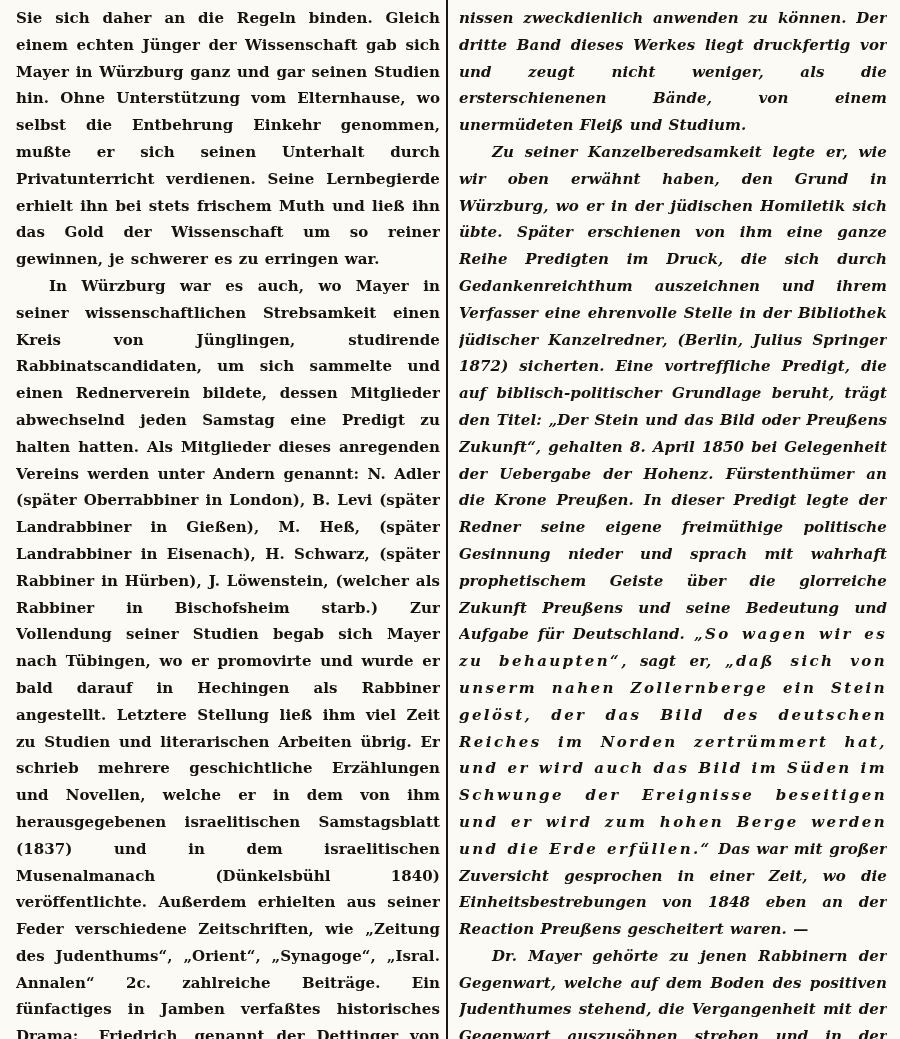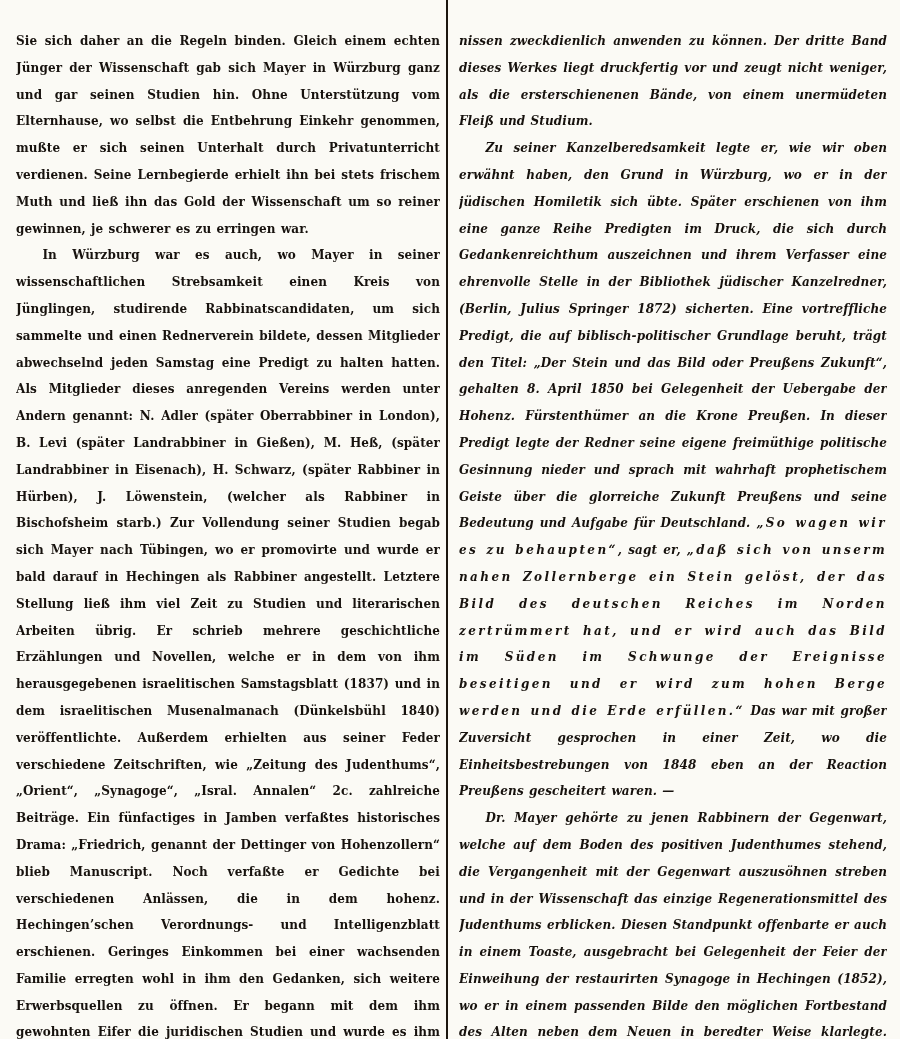--- a/index.html
+++ b/index.html
@@ -10,27 +10,26 @@
     background: #fbfaf5;
     overflow: hidden;
     font-family: "DejaVu Serif", "Liberation Serif", serif;
     color: #17120e;
   }
   .col {
     position: absolute;
     top: 5px;
     bottom: 0;
     text-align: justify;
-    font-size: 12px;
+    font-size: 15px;
     line-height: 26.8px;
     font-weight: 700;
     letter-spacing: 0.1px;
     word-spacing: 1px;
     overflow: hidden;
-    margin-top: 23px;
   }
   .col-left  { left: 16px;  width: 424px; }
   .col-right { left: 459px; width: 428px; font-style: italic; }
   .divider {
     position: absolute;
     left: 446px;
     top: 0;
     width: 2px;
     height: 1039px;
     background: #1c160f;

